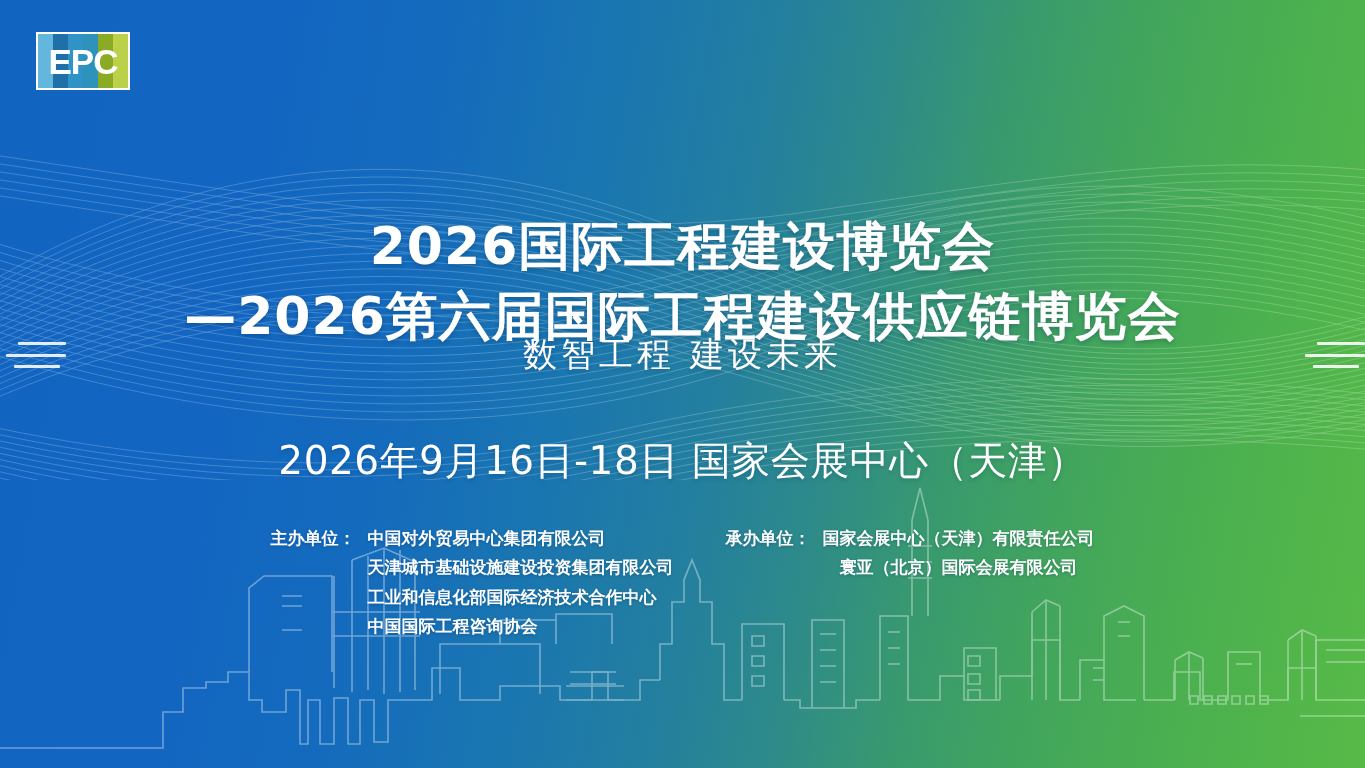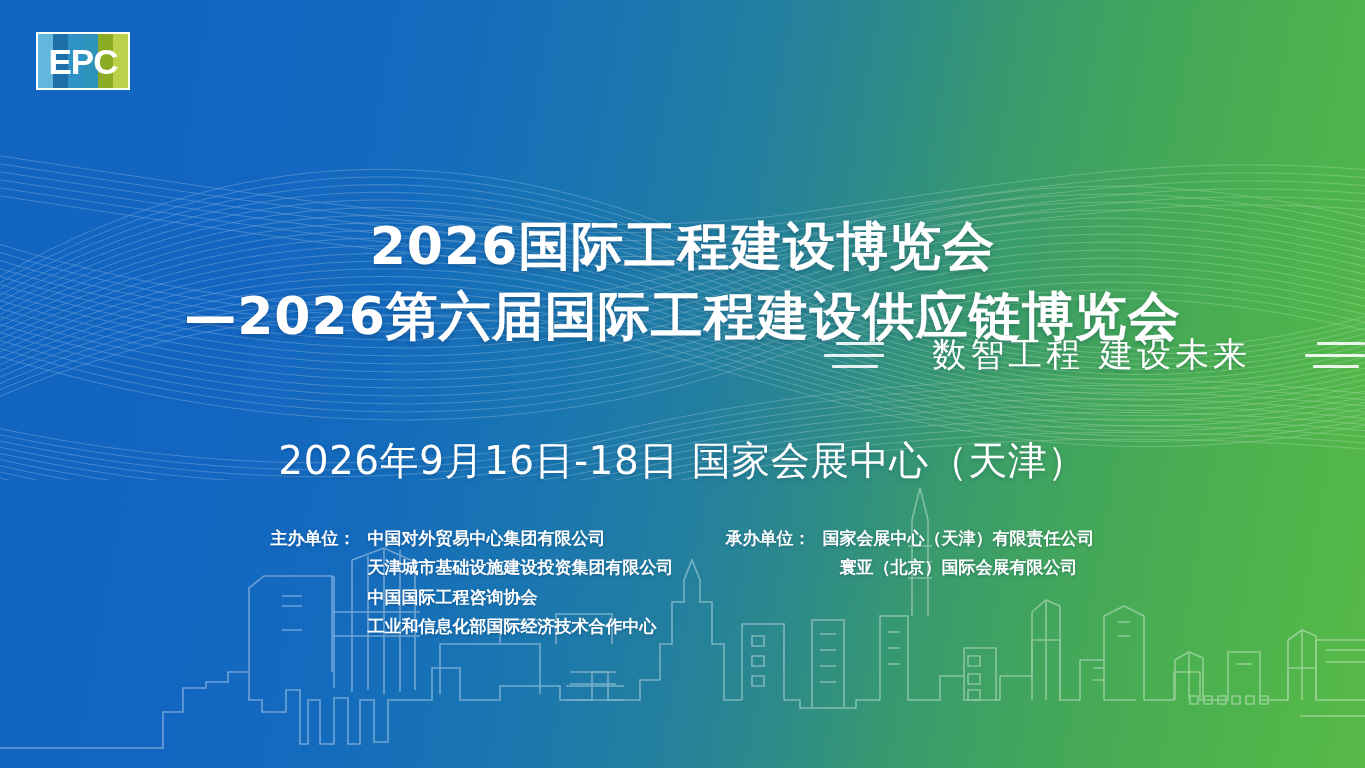--- a/index.html
+++ b/index.html
@@ -97,22 +97,22 @@
   #title-line-2 { font-size: 52px; margin-top: 10px; }
 
   
   #slogan-row {
     position: absolute;
     left: 0;
     right: 0;
     top: 332px;
     display: flex;
     align-items: center;
-    justify-content: flex-end;
-    gap: 48px;
+    justify-content: space-between;
+    gap: 20px;
   }
   #slogan-text {
     color: #ffffff;
     font-size: 34px;
     letter-spacing: 4px;
     font-family: "DejaVu Sans", "Liberation Sans", sans-serif;
     white-space: nowrap;
     text-shadow: 0 2px 4px rgba(5,40,80,0.25);
   }
   .deco-lines {
@@ -345,22 +345,22 @@
 
   <div id="date-venue">2026年9月16日-18日    国家会展中心（天津）</div>
 
   <div id="organizers">
 
     <div class="org-group" id="org-left">
       <div class="org-label">主办单位：</div>
       <div class="org-list">
         <div class="org-item">中国对外贸易中心集团有限公司</div>
         <div class="org-item">天津城市基础设施建设投资集团有限公司</div>
+        <div class="org-item">工业和信息化部国际经济技术合作中心</div>
         <div class="org-item">中国国际工程咨询协会</div>
-        <div class="org-item">工业和信息化部国际经济技术合作中心</div>
       </div>
     </div>
 
     <div class="org-group" id="org-right">
       <div class="org-label">承办单位：</div>
       <div class="org-list">
         <div class="org-item">国家会展中心（天津）有限责任公司</div>
         <div class="org-item">寰亚（北京）国际会展有限公司</div>
       </div>
     </div>

